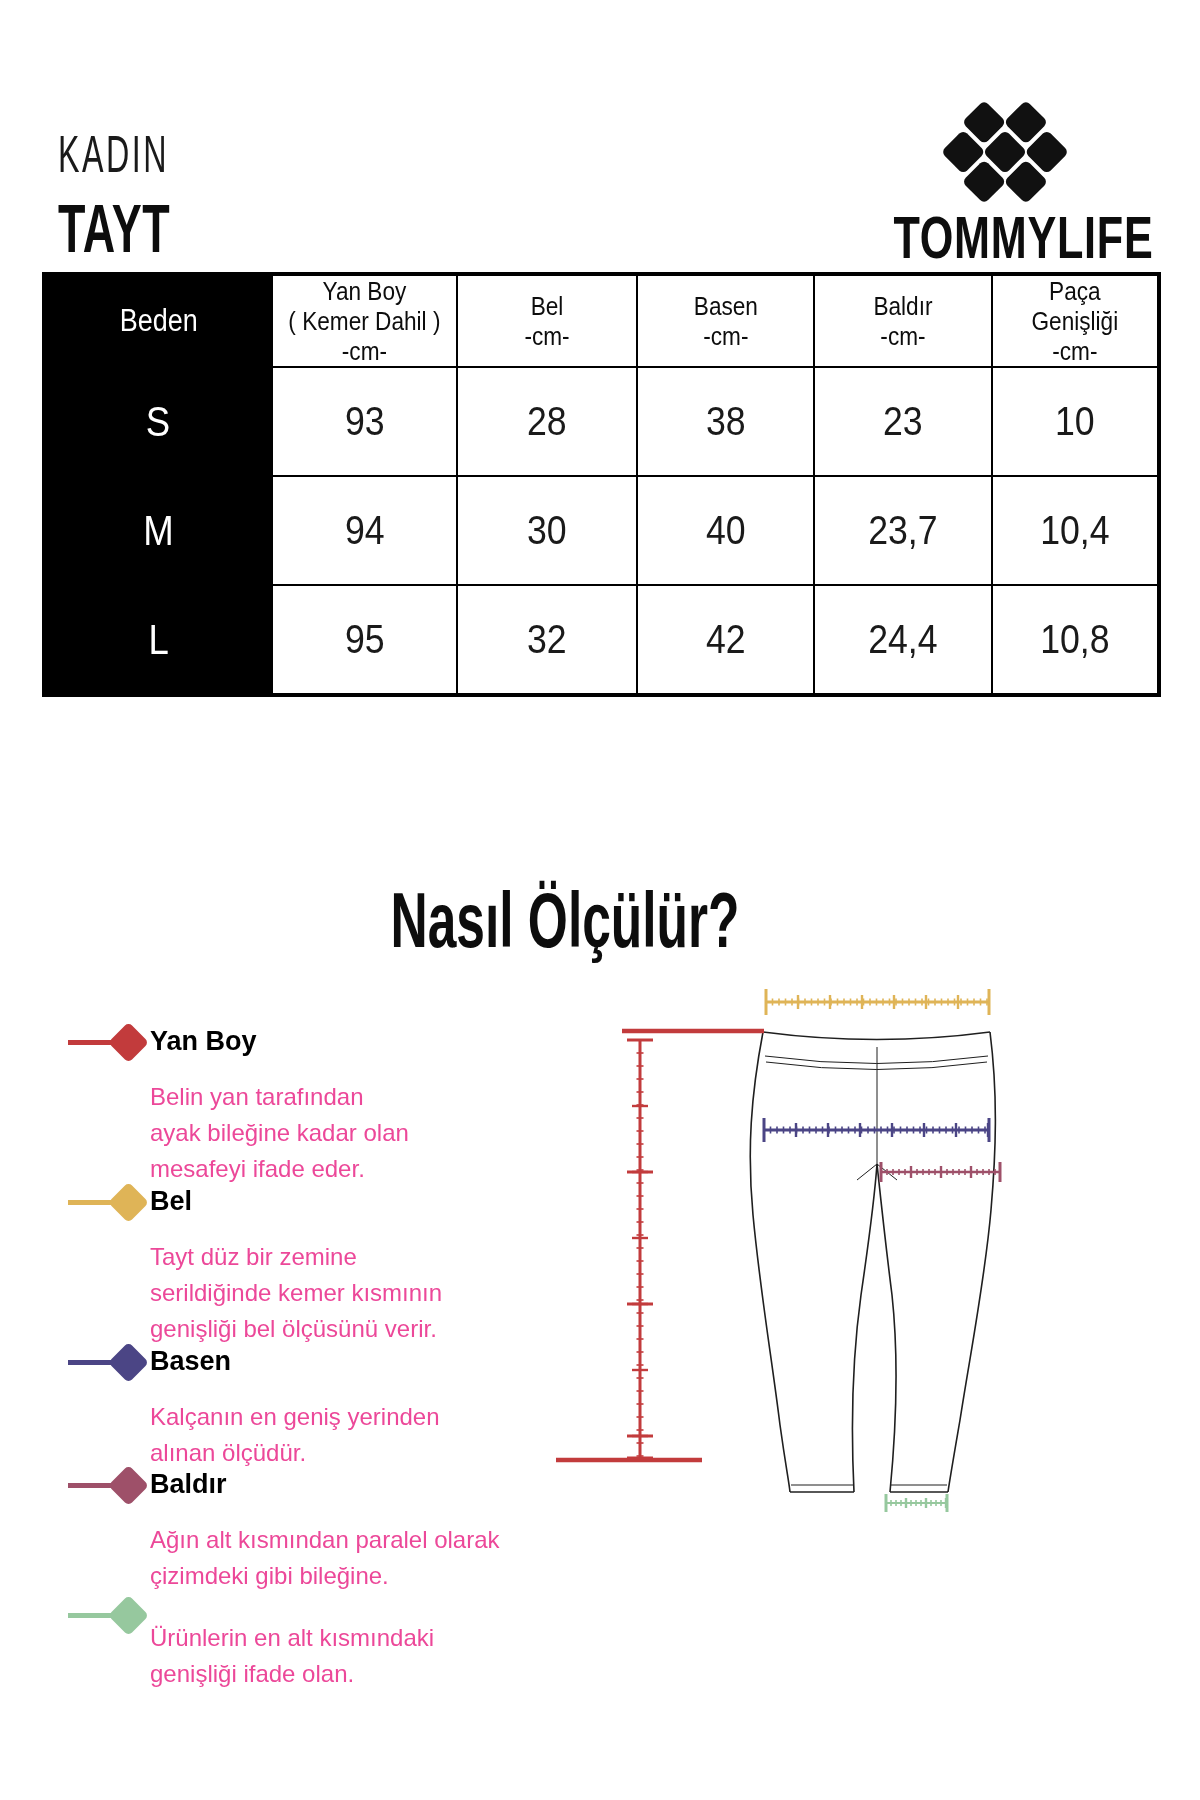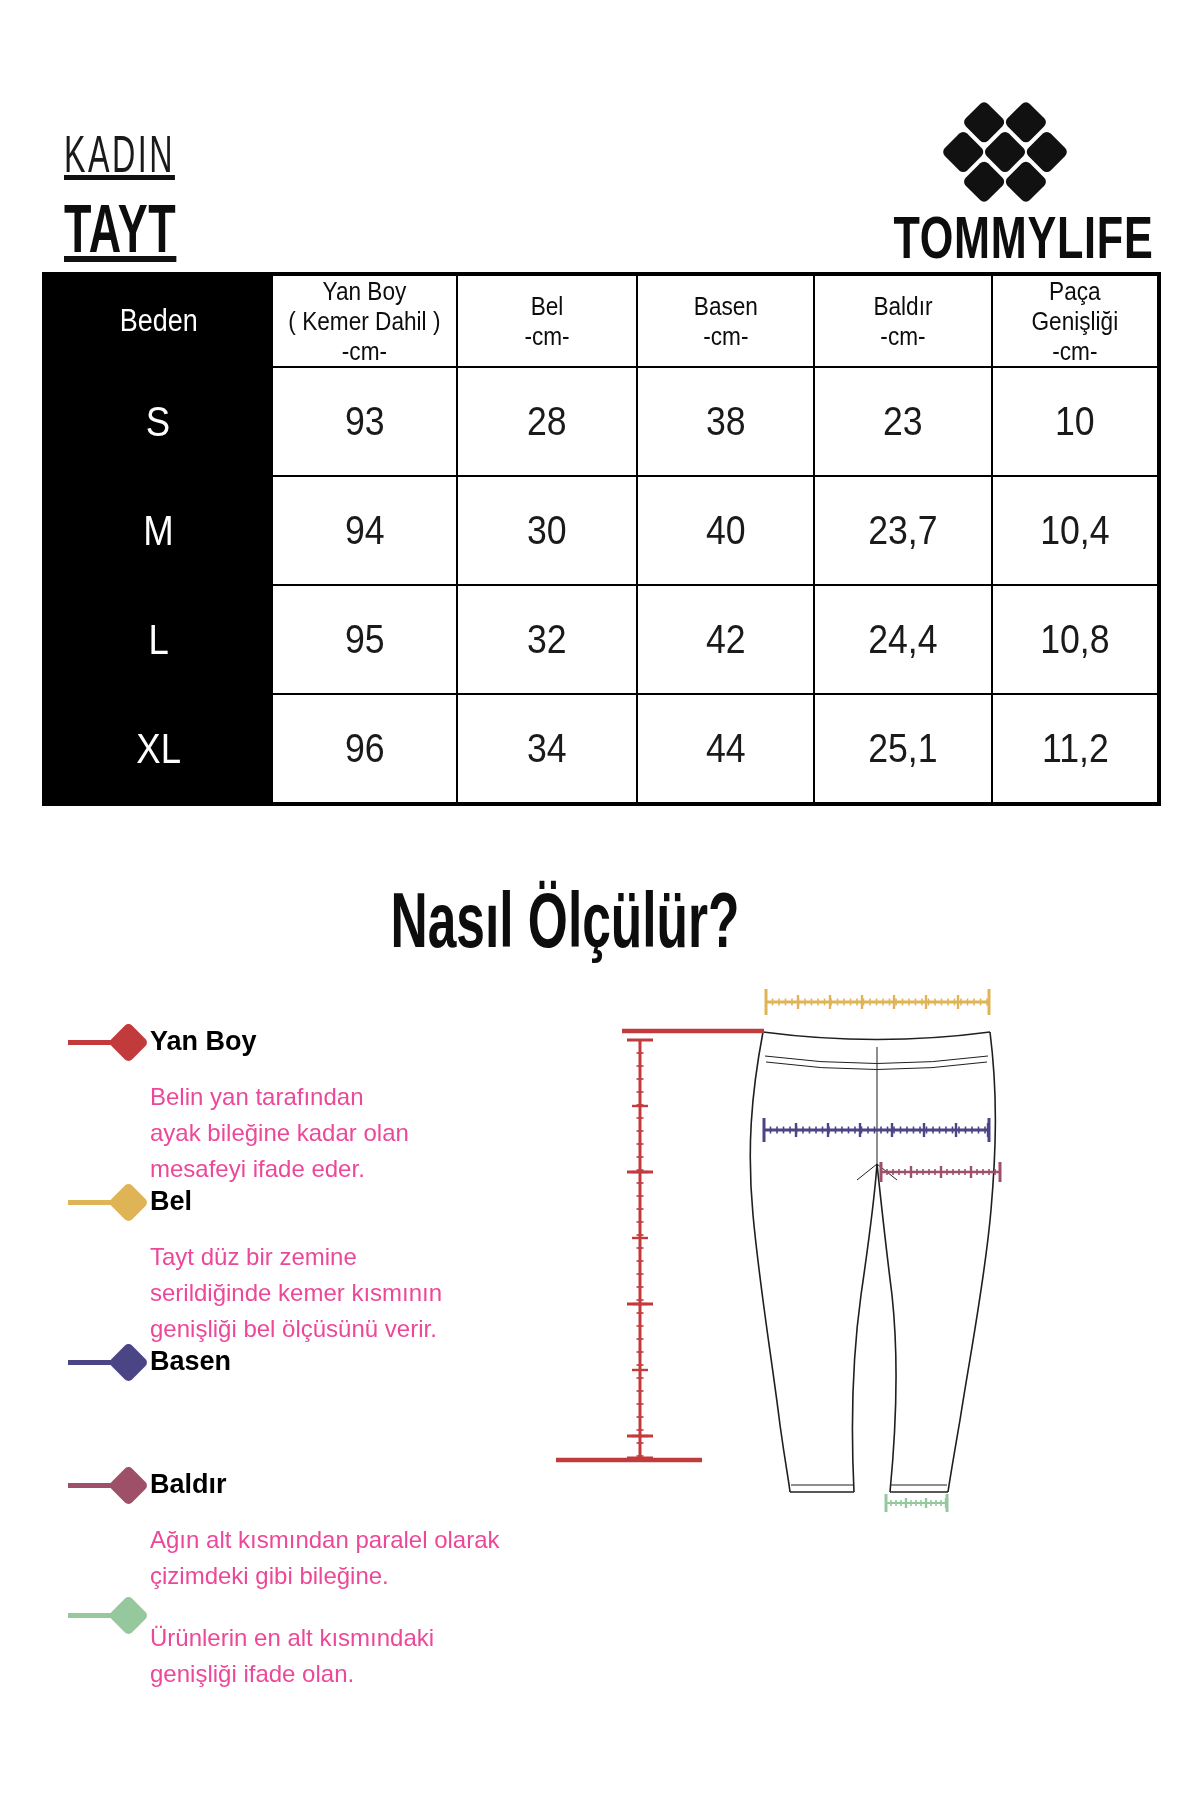--- a/index.html
+++ b/index.html
@@ -1,21 +1,21 @@
 <!DOCTYPE html>
 <html style="--legend-0: #C23B3C; --legend-1: #DFB457; --legend-2: #4B4585; --legend-3: #9E5069; --legend-4: #96C89E;"><head>
 <meta charset="utf-8">
 <style>
   html,body{margin:0;padding:0;}
   body{
     width:1200px;height:1800px;position:relative;background:#ffffff;
     font-family:"Liberation Sans", sans-serif;color:#111;overflow:hidden;
   }
   
-  .brand-left{position:absolute;left:64px;top:128px;text-decoration:underline;}
+  .brand-left{position:absolute;left:58px;top:128px;}
   .category-title{
     font-size:52px;font-weight:300;letter-spacing:4px;color:#1a1a1a;
     transform:scaleX(0.62);transform-origin:left center;line-height:1;
   }
   .product-title{
     font-size:68px;font-weight:800;letter-spacing:1px;color:#0d0d0d;margin-top:14px;
     transform:scaleX(0.66);transform-origin:left center;line-height:1;
   }
   .brand-right{position:absolute;left:850px;top:100px;width:310px;text-align:left;}
   .logo-diamonds{display:block;margin:0 auto 4px auto;}
@@ -131,28 +131,20 @@
     <td><span class="size-value cond">10,4</span></td>
   </tr>
   <tr class="data-row">
     <td class="col-size"><span class="size-letter cond">L</span></td>
     <td><span class="size-value cond">95</span></td>
     <td><span class="size-value cond">32</span></td>
     <td><span class="size-value cond">42</span></td>
     <td><span class="size-value cond">24,4</span></td>
     <td><span class="size-value cond">10,8</span></td>
   </tr>
-  <tr class="data-row">
-    <td class="col-size"><span class="size-letter cond">XL</span></td>
-    <td><span class="size-value cond">96</span></td>
-    <td><span class="size-value cond">34</span></td>
-    <td><span class="size-value cond">44</span></td>
-    <td><span class="size-value cond">25,1</span></td>
-    <td><span class="size-value cond">11,2</span></td>
-  </tr>
 </tbody>
   </table>
 
 <div class="measure-title">Nasıl Ölçülür?</div>
 
 <div class="legend-item" style="top: 1025px; --c: var(--legend-0);">
   <div class="legend-marker">
     <span class="marker-line"></span>
     <span class="marker-diamond"></span>
   </div>
@@ -175,20 +167,22 @@
 genişliği bel ölçüsünü verir.</div>
   </div>
 </div>
 <div class="legend-item" style="top: 1345px; --c: var(--legend-2);">
   <div class="legend-marker">
     <span class="marker-line"></span>
     <span class="marker-diamond"></span>
   </div>
   <div class="legend-text">
     <div class="legend-title">Basen</div>
+    <div class="legend-desc">Kalçanın en geniş yerinden
+alınan ölçüdür.</div>
   </div>
 </div>
 <div class="legend-item" style="top: 1468px; --c: var(--legend-3);">
   <div class="legend-marker">
     <span class="marker-line"></span>
     <span class="marker-diamond"></span>
   </div>
   <div class="legend-text">
     <div class="legend-title">Baldır</div>
     <div class="legend-desc">Ağın alt kısmından paralel olarak

